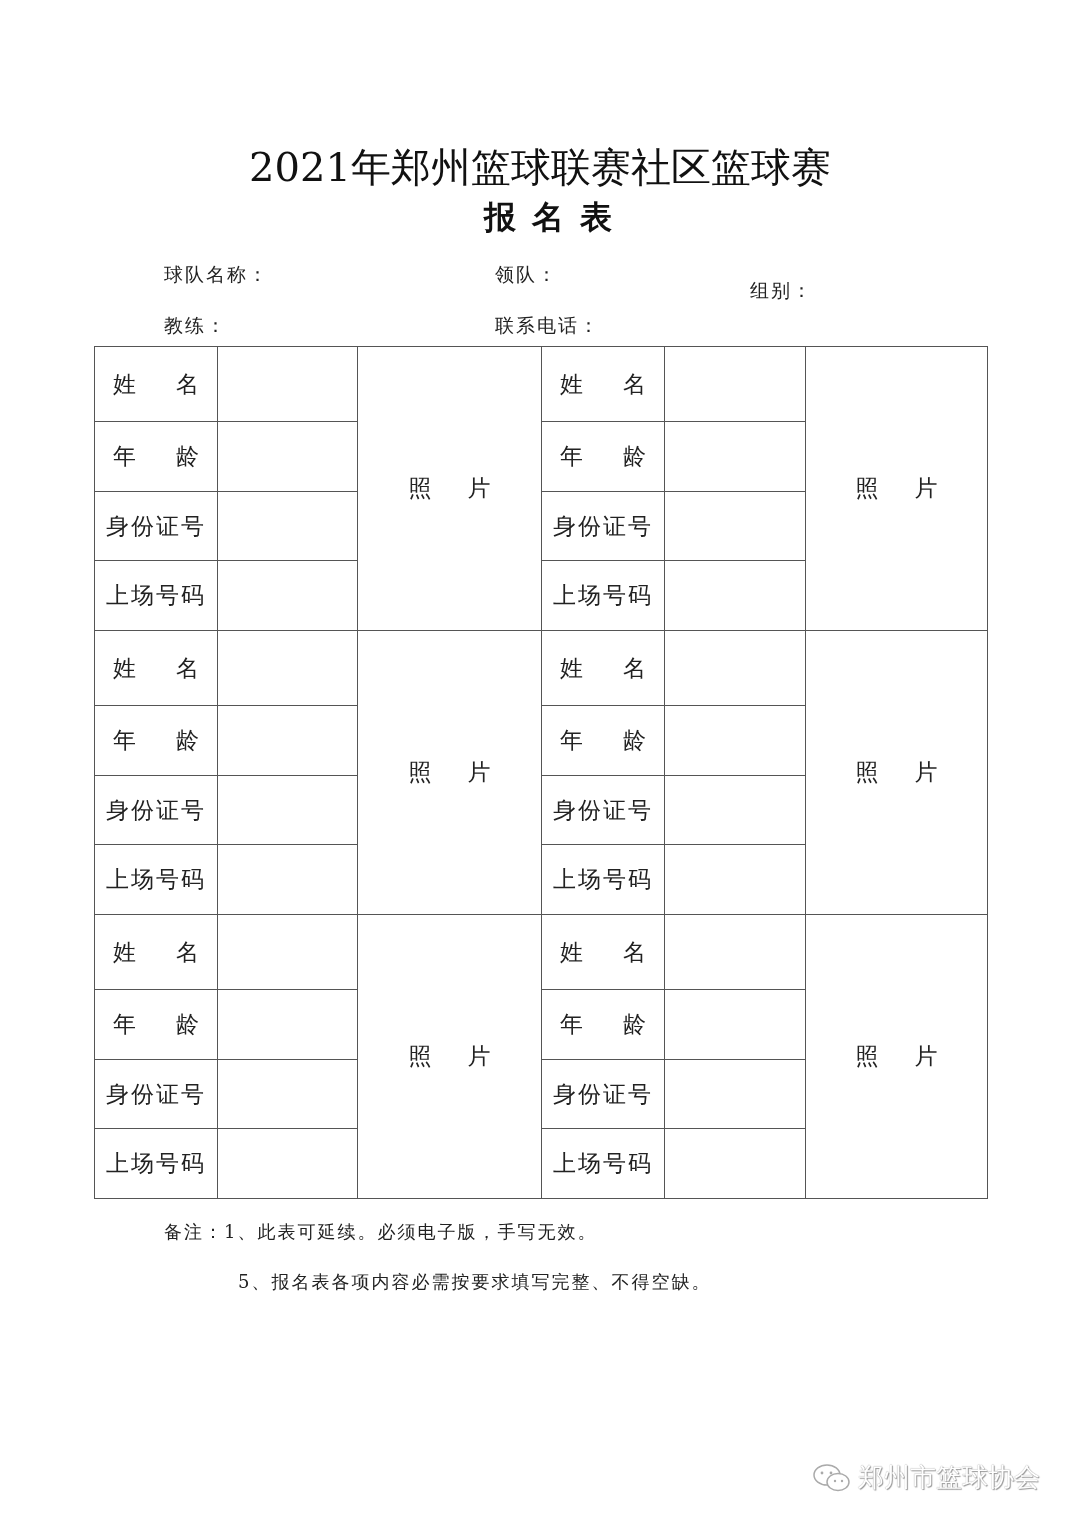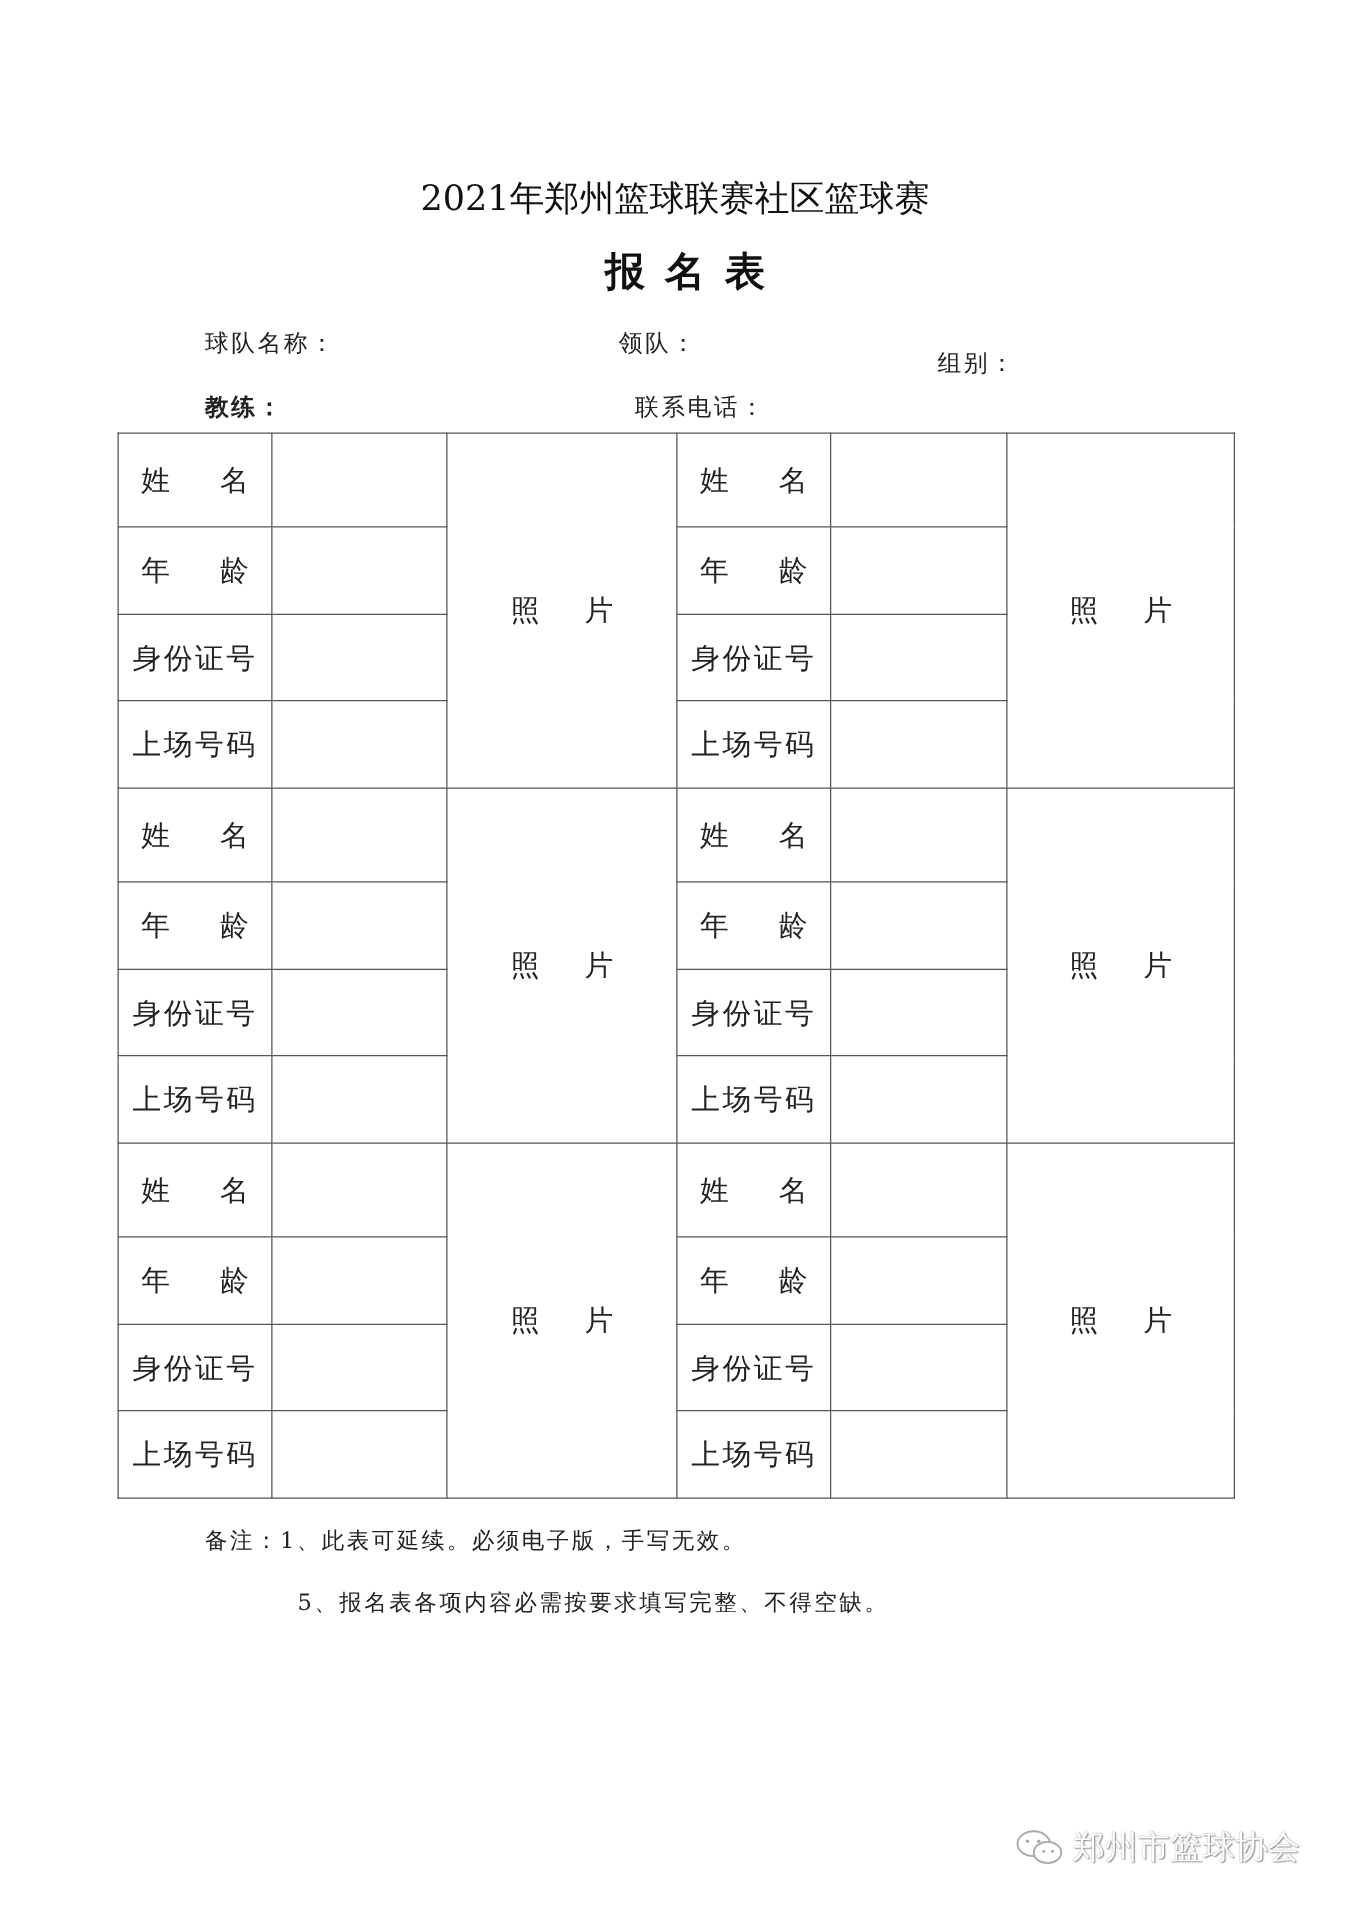--- a/index.html
+++ b/index.html
@@ -1,19 +1,19 @@
 <!DOCTYPE html>
 <html><head>
 <meta charset="utf-8">
 <style>
   html, body { margin: 0; padding: 0; background: #ffffff; }
   body { width: 1080px; height: 1527px; position: relative; overflow: hidden;
          font-family: "DejaVu Serif", "Liberation Serif", serif; color: #1a1a1a; }
   .title { position: absolute; left: 0; width: 1080px; text-align: center; top: 140px;
-           font-size: 28px; letter-spacing: 0px; color: #111; }
+           font-size: 40px; letter-spacing: 0px; color: #111; }
   .subtitle { position: absolute; left: 0; width: 1080px; text-align: center; top: 196px;
               font-size: 32px; font-weight: bold; letter-spacing: 16px; color: #111; padding-left: 32px; box-sizing: border-box; }
   .field { position: absolute; font-size: 19px; color: #222; letter-spacing: 2px; }
   table.form { position: absolute; left: 94px; top: 346px; border-collapse: collapse;
                table-layout: fixed; width: 893px; }
   table.form td { border: 1.5px solid #555; padding: 0; text-align: center; vertical-align: middle;
                   font-size: 23px; color: #222; }
   .lbl { letter-spacing: 2px; }
   .lbl2 { display: flex; justify-content: space-between; padding: 0 18px 0 18px; }
   .photo { letter-spacing: 0; }
@@ -27,22 +27,22 @@
 </style>
 </head>
 <body>
 
 <div class="title">2021年郑州篮球联赛社区篮球赛</div>
 <div class="subtitle">报名表</div>
 
 <div class="field" style="left:164px; top:262px;">球队名称：</div>
 <div class="field" style="left:495px; top:262px;">领队：</div>
 <div class="field" style="left:750px; top:278px;">组别：</div>
-<div class="field" style="left:164px; top:313px;font-weight:bold;">教练：</div>
-<div class="field" style="left:495px; top:313px;margin-left:13px;">联系电话：</div>
+<div class="field" style="left:164px; top:313px;">教练：</div>
+<div class="field" style="left:495px; top:313px;">联系电话：</div>
 
 <table class="form">
   <colgroup>
     <col style="width:123px">
       <col style="width:140px">
       <col style="width:184px">
     <col style="width:123px">
       <col style="width:141px">
       <col style="width:182px">
   </colgroup>

